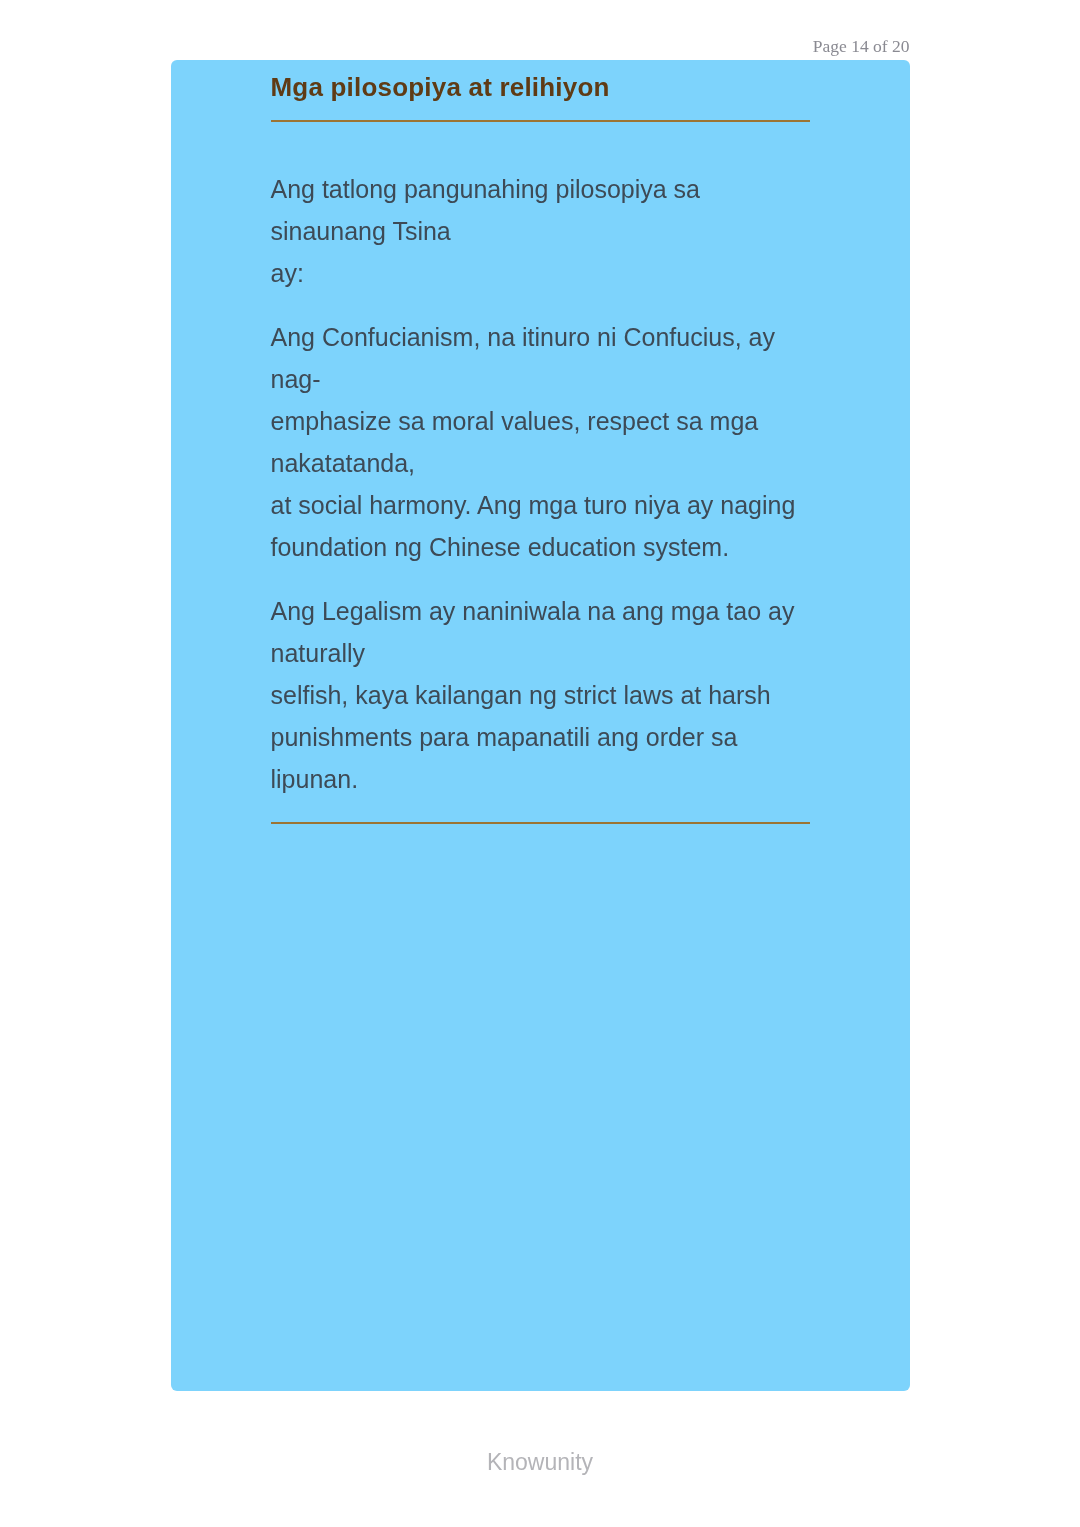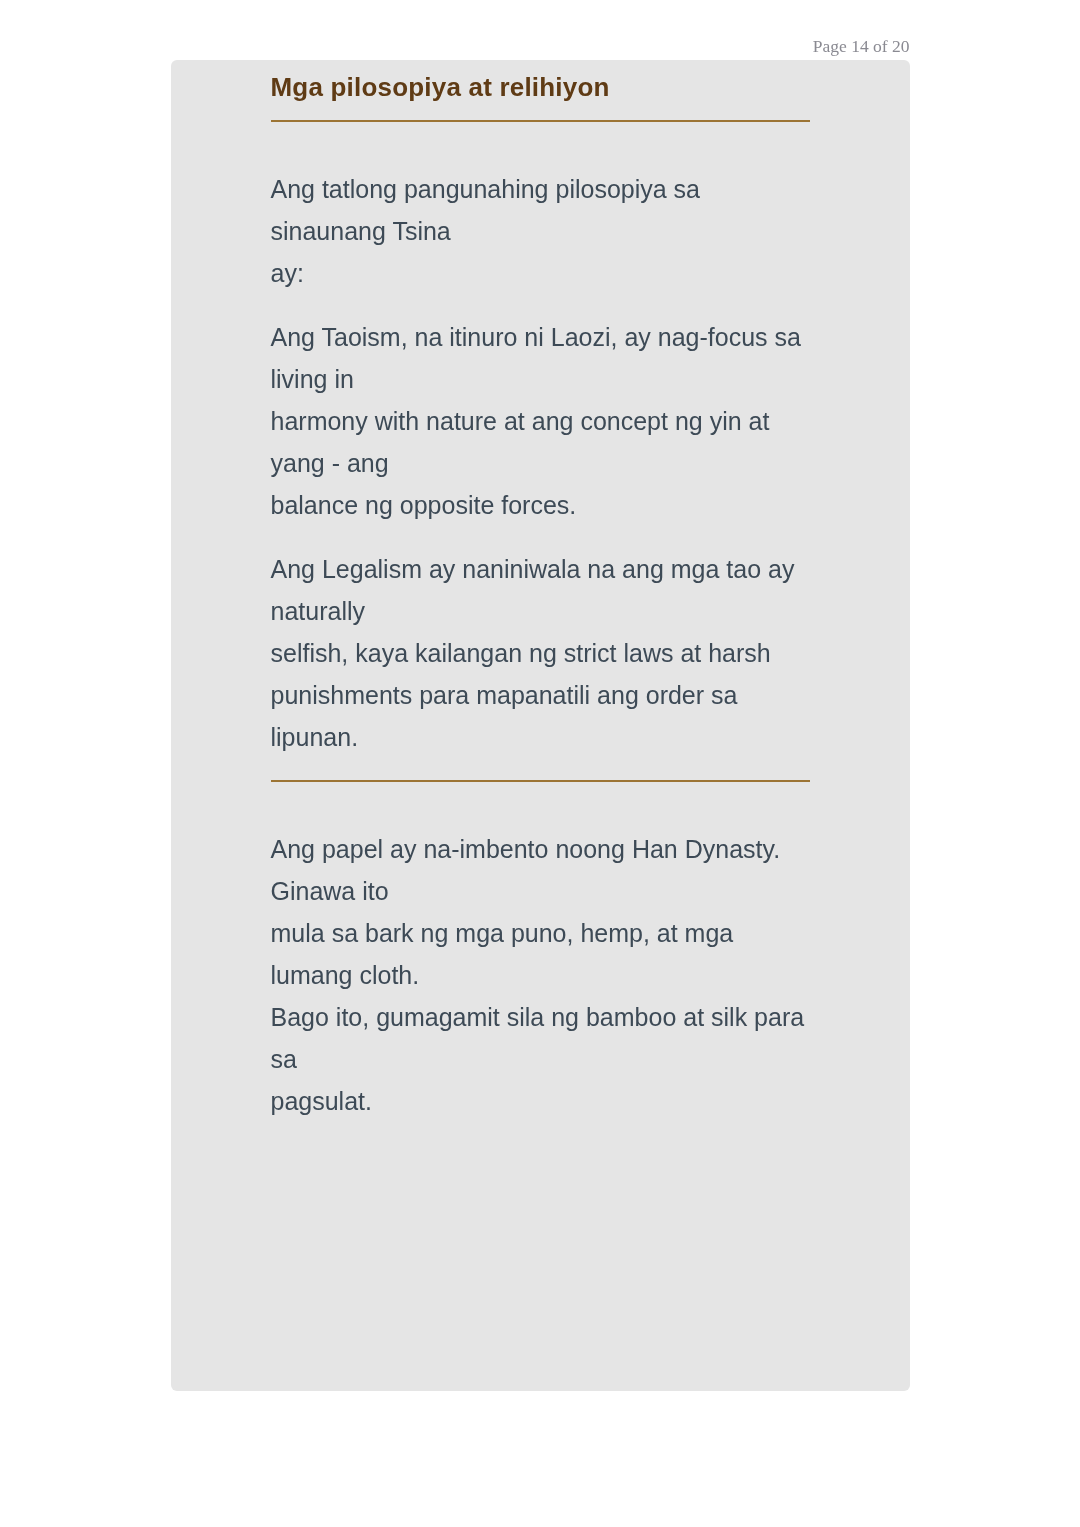--- a/index.html
+++ b/index.html
@@ -20,21 +20,21 @@
   }
   .page-header {
     padding-top: 36px;
     text-align: right;
     font-family: "Liberation Serif", serif;
     font-size: 17.5px;
     color: #8a8a92;
     height: 60px;
   }
   .content-card {
-    background: #e5e5e5;
+    background: #7dd3fc;
     border-radius: 6px;
     padding: 8px 100px 104px 100px;
     min-height: 1331px;
   }
   .section + .section {
     margin-top: 16px;
   }
   .section-heading {
     font-size: 26px;
     font-weight: bold;
@@ -73,34 +73,32 @@
     <div class="page-header">Page 14 of 20</div>
 
     <div class="content-card">
 
       <div class="section">
         <div class="section-heading">Mga pilosopiya at relihiyon</div>
         <div class="heading-divider"></div>
 
         <p class="paragraph">Ang tatlong pangunahing pilosopiya sa sinaunang Tsina
 ay:</p>
-        <p class="paragraph">Ang Taoism, na itinuro ni Laozi, ay nag-focus sa living in
-harmony with nature at ang concept ng yin at yang - ang
-balance ng opposite forces.</p>
+        <p class="paragraph">Ang Confucianism, na itinuro ni Confucius, ay nag-
+emphasize sa moral values, respect sa mga nakatatanda,
+at social harmony. Ang mga turo niya ay naging
+foundation ng Chinese education system.</p>
         <p class="paragraph">Ang Legalism ay naniniwala na ang mga tao ay naturally
 selfish, kaya kailangan ng strict laws at harsh
 punishments para mapanatili ang order sa lipunan.</p>
       </div>
 
       <div class="section">
         <div class="heading-divider"></div>
 
-        <p class="paragraph">Ang papel ay na-imbento noong Han Dynasty. Ginawa ito
-mula sa bark ng mga puno, hemp, at mga lumang cloth.
-Bago ito, gumagamit sila ng bamboo at silk para sa
-pagsulat.</p>
       </div>
 
     </div>
 
+    <div class="page-footer">Knowunity</div>
 
   </div>
 </div>
 
 </body></html>

